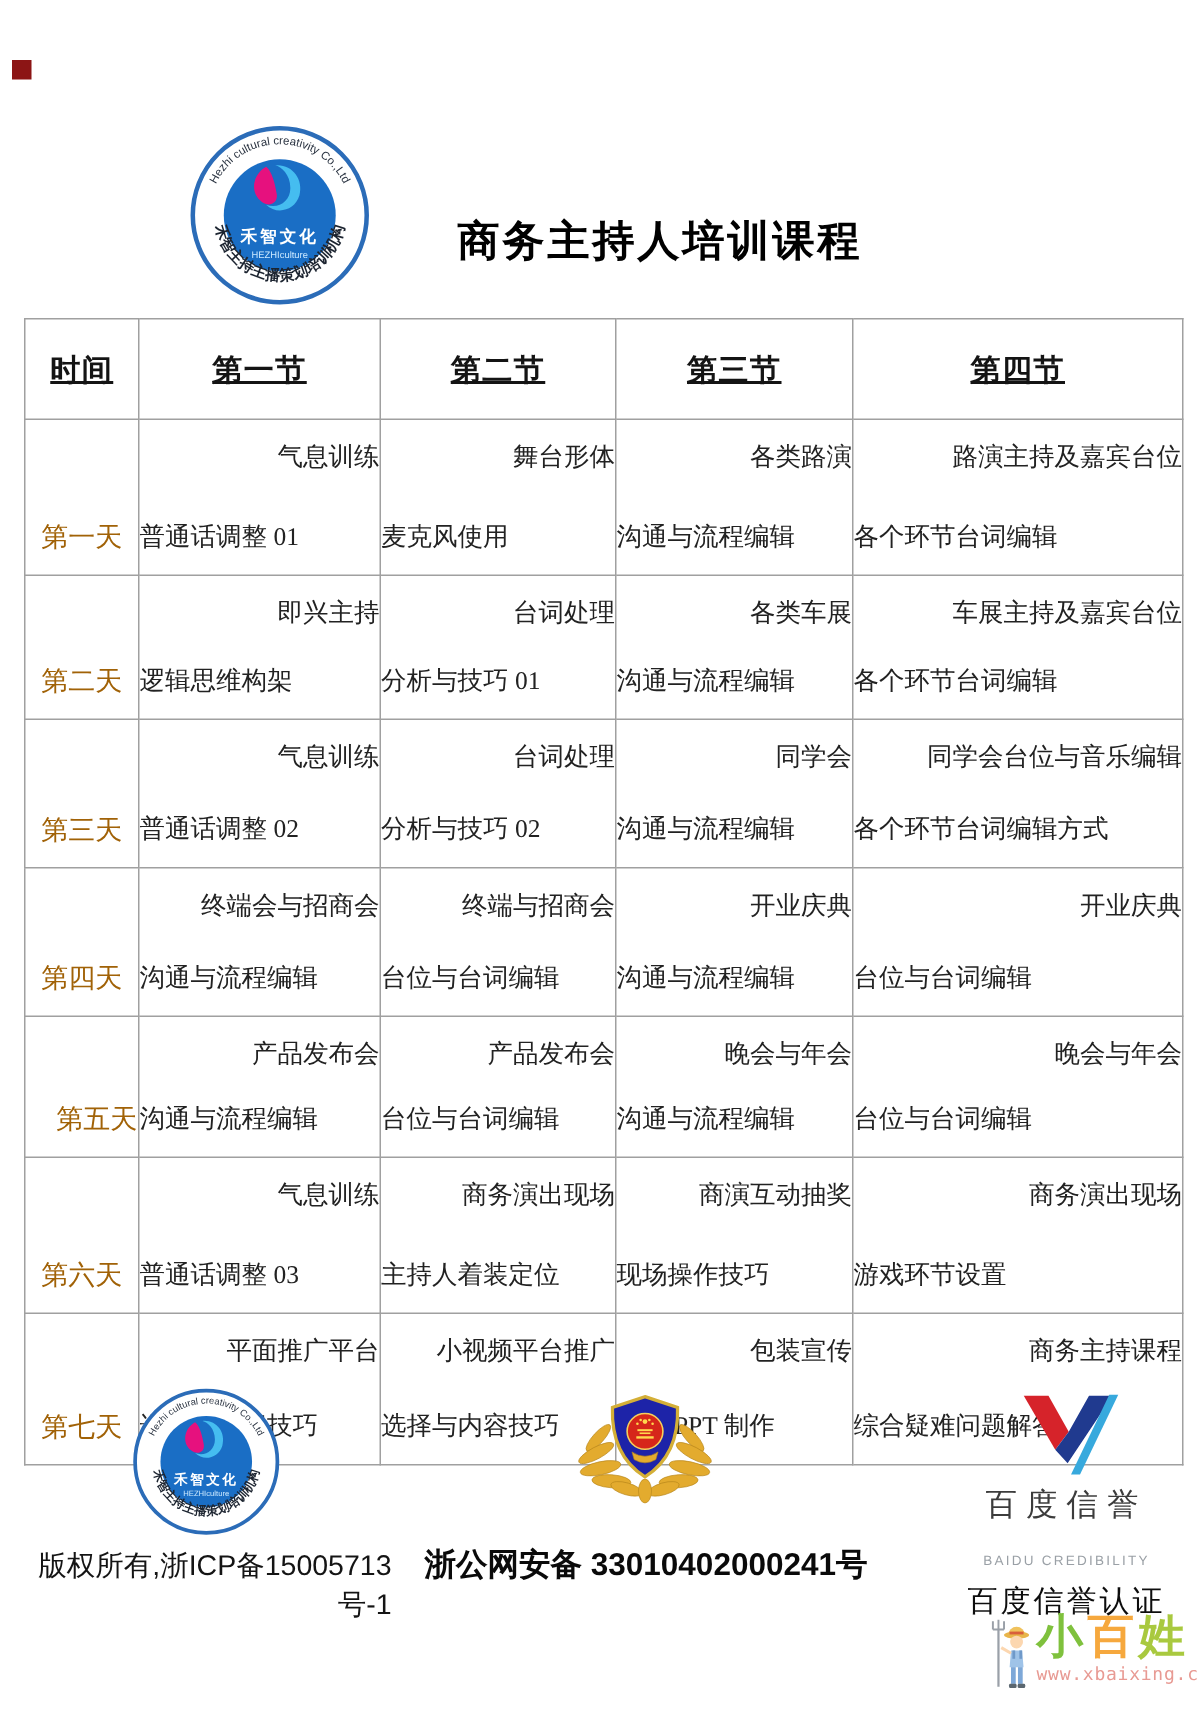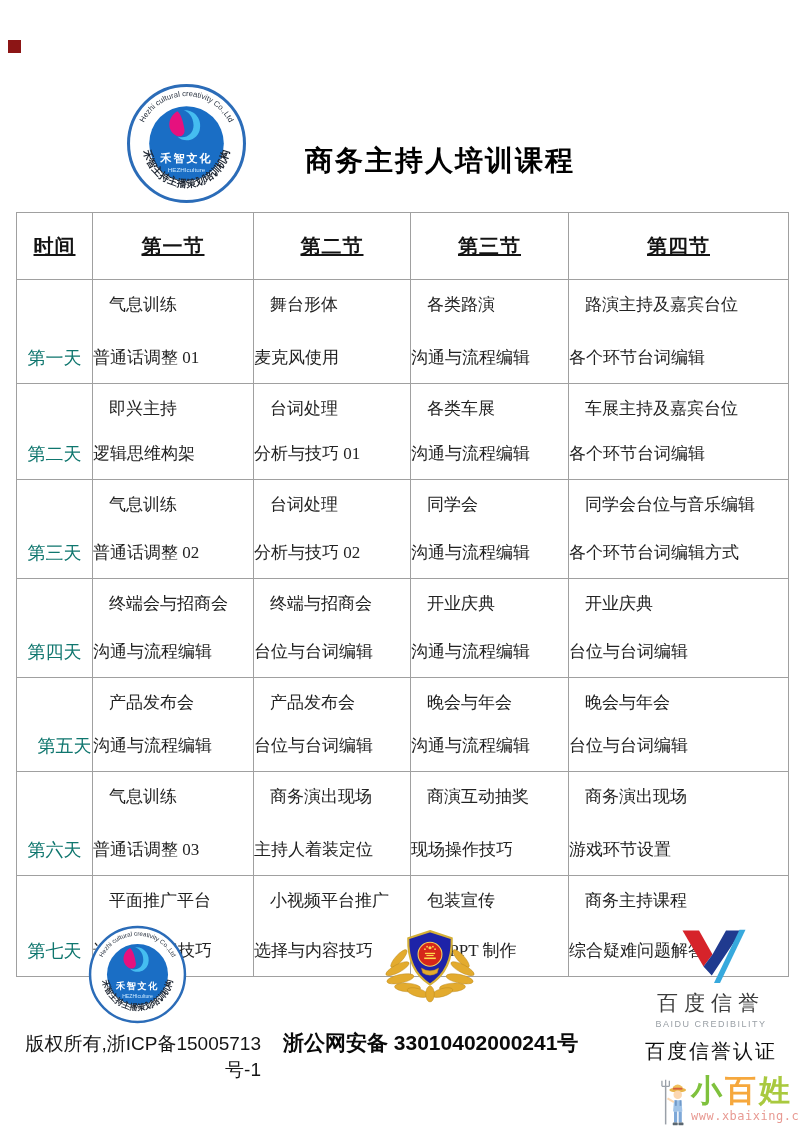--- a/index.html
+++ b/index.html
@@ -14,39 +14,39 @@
   .page-title{position:absolute;left:305px;top:123px;font-size:28px;font-weight:bold;
               letter-spacing:2px;color:#000;white-space:nowrap;}
 
   
   table.schedule{position:absolute;left:16px;top:212px;width:772px;border-collapse:collapse;
                  table-layout:fixed;}
   table.schedule th,table.schedule td{border:1px solid #a0a0a0;padding:0;text-align:center;
                  overflow:hidden;}
   table.schedule th{height:66px;font-size:20px;font-weight:bold;color:#141414;letter-spacing:1px;text-decoration:underline;}
   table.schedule td{font-size:17px;color:#222;position:relative;}
-  table.schedule td .t{position:absolute;top:13px;left:16px;right:0;text-align:left;}
+  table.schedule td .t{position:absolute;top:13px;left:0;right:0;text-align:right;}
   table.schedule td .b{position:absolute;bottom:14px;left:0;right:0;text-align:left;}
-  table.schedule td.day{vertical-align:bottom;padding-bottom:13px;font-size:18px;color:#0f766e;}
+  table.schedule td.day{vertical-align:bottom;padding-bottom:13px;font-size:18px;color:#a16207;}
   tr.r0 td{height:90px;} tr.r1 td{height:82px;} tr.r2 td{height:85px;} tr.r3 td{height:85px;}
   tr.r4 td{height:80px;padding-left:20px;} tr.r5 td{height:90px;} tr.r6 td{height:87px;}
 
   
   .logo-sm{position:absolute;left:88px;top:925px;width:99px;height:99px;}
   .copyright{position:absolute;left:13px;top:1031px;width:248px;text-align:right;
              font-family:"Liberation Sans","DejaVu Sans",sans-serif;font-size:19px;color:#141414;}
   .police-badge{position:absolute;left:383px;top:914px;width:94px;height:100px;}
   .police-text{position:absolute;left:283px;top:1029px;width:292px;text-align:left;
                font-family:"Liberation Sans","DejaVu Sans",sans-serif;font-weight:bold;
                font-size:21px;color:#0a0a0a;white-space:nowrap;}
   .baidu-block{position:absolute;left:628px;top:926px;width:166px;text-align:center;
                font-family:"Liberation Sans","DejaVu Sans",sans-serif;}
   .baidu-v{width:76px;height:60px;display:block;margin:0 auto;}
   .baidu-name{font-size:21px;color:#3c3c3c;letter-spacing:6px;margin-top:3px;white-space:nowrap;}
-  .baidu-sub{font-size:9px;color:#9aa0a6;letter-spacing:1.5px;margin-top:2px;}
+  .baidu-sub{font-size:9px;color:#9aa0a6;letter-spacing:1.5px;margin-top:18px;}
   .baidu-cert{font-size:20px;color:#0d0d0d;letter-spacing:2px;margin-top:9px;white-space:nowrap;}
 
   
   .watermark{position:absolute;left:660px;top:1074px;display:flex;align-items:flex-start;}
   .farmer{width:28px;height:52px;margin-top:4px;}
   .wm-right{margin-left:3px;}
   .wm-chars{font-family:"Liberation Sans","DejaVu Sans",sans-serif;font-weight:bold;
             font-size:31px;line-height:34px;letter-spacing:3px;white-space:nowrap;}
   .wm-c0{color:#7fc13d;} .wm-c1{color:#f6a83d;} .wm-c2{color:#a9c93f;}
   .wm-url{font-family:"DejaVu Sans Mono","Liberation Mono",monospace;font-size:12px;

